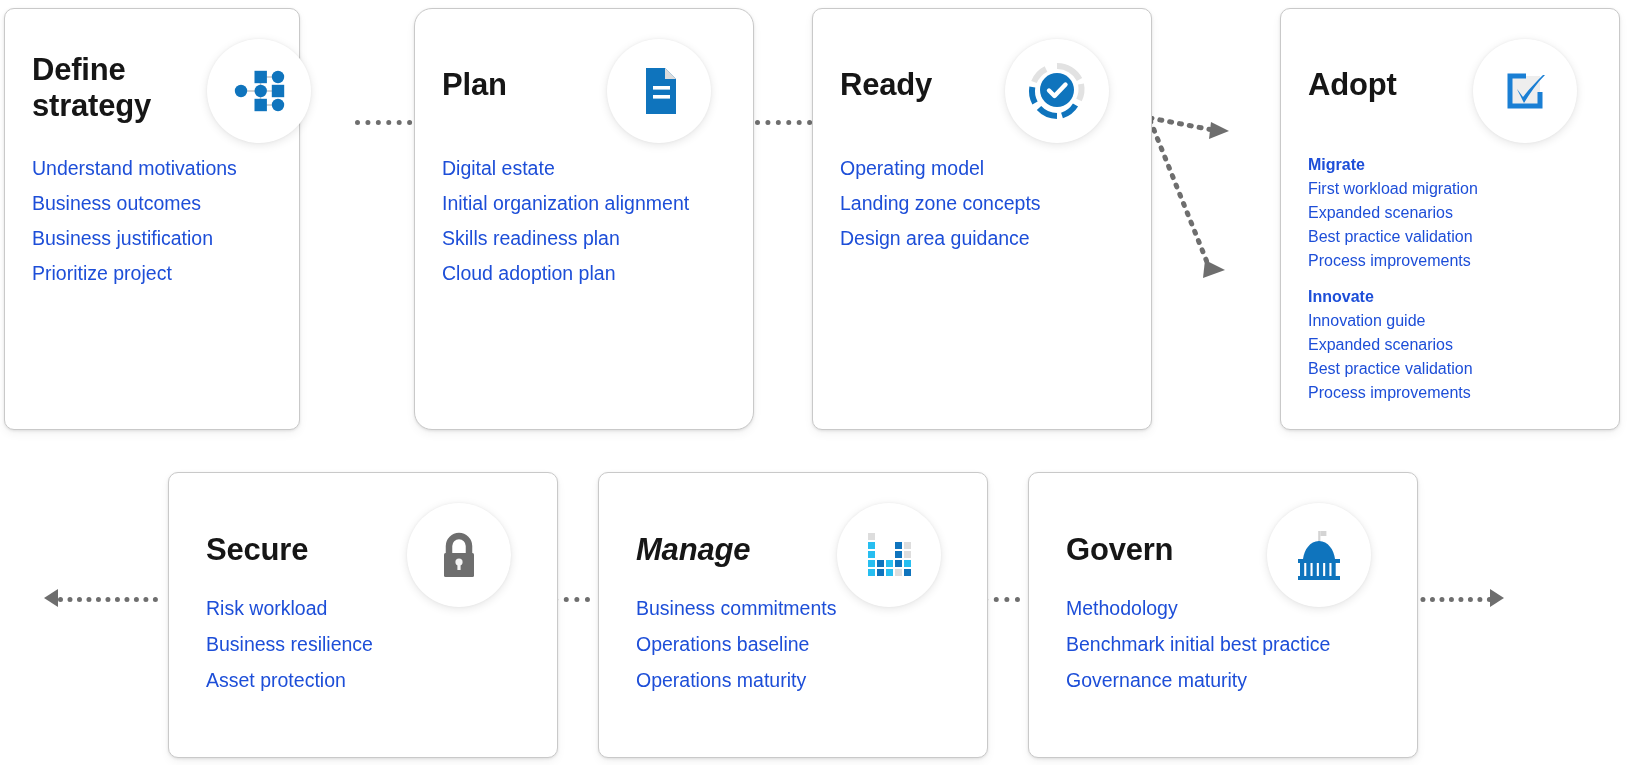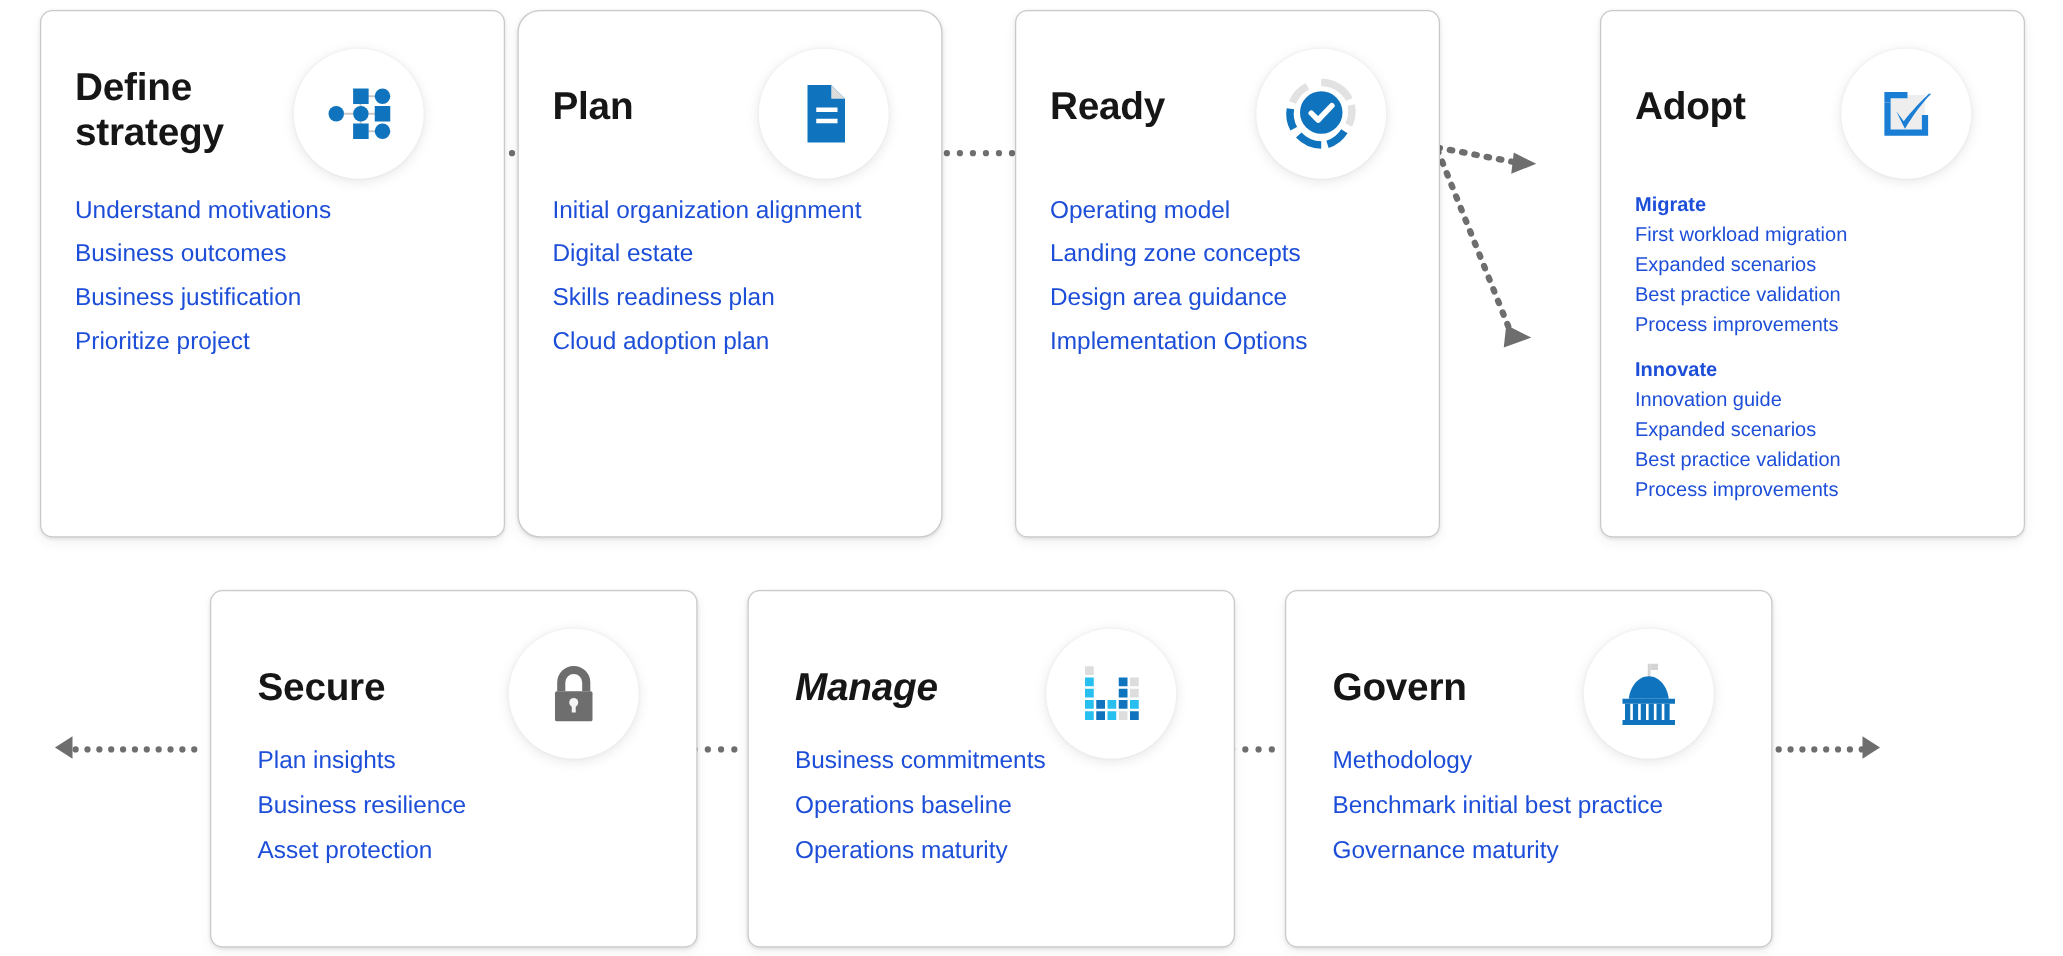--- a/index.html
+++ b/index.html
@@ -139,21 +139,21 @@
 
   <div class="conn">
     <div class="dotline" style="left:962px; top:597px; width:58px;"></div>
   </div>
 
   <div class="conn">
     <div class="dotline" style="left:1392px; top:597px; width:100px;"></div>
     <div class="arrowhead-r" style="left:1490px; top:589px;"></div>
   </div>
 
-  <div class="card" style="left:32px; top:8px; width:372px; height:422px;">
+  <div class="card" style="left:4px; top:8px; width:296px; height:422px;">
     <div class="card-title" style="left:27px; top:43px; width:200px;">Define
 strategy</div>
     <div class="bubble" style="left:202px; top:30px;">
       <svg width="56" height="56" viewBox="0 0 56 56">
         <g stroke="#c8c8c8" stroke-width="1.6">
           <line x1="16" y1="28" x2="26" y2="28"></line>
           <line x1="33" y1="28" x2="41" y2="28"></line>
           <line x1="33" y1="14" x2="41" y2="14"></line>
           <line x1="33" y1="42" x2="41" y2="42"></line>
           <line x1="29.5" y1="17" x2="29.5" y2="25"></line>
@@ -180,22 +180,22 @@
     <div class="card-title" style="left:27px; top:58px;">Plan</div>
     <div class="bubble" style="left:192px; top:30px;">
       <svg width="54" height="58" viewBox="0 0 54 58">
         <path d="M14 6 H33 L44 17 V52 H14 Z" fill="#0f74bd"></path>
         <path d="M33 6 L44 17 H33 Z" fill="#dcdcdc"></path>
         <rect x="21" y="24" width="17" height="3.6" fill="#ffffff"></rect>
         <rect x="21" y="33" width="17" height="3.6" fill="#ffffff"></rect>
       </svg>
     </div>
     <div class="card-list" style="left:27px; top:142px;">
+      <div>Digital estate</div>
       <div>Initial organization alignment</div>
-      <div>Digital estate</div>
       <div>Skills readiness plan</div>
       <div>Cloud adoption plan</div>
     </div>
   </div>
 
   <div class="card" style="left:812px; top:8px; width:340px; height:422px;">
     <div class="card-title" style="left:27px; top:58px;">Ready</div>
     <div class="bubble" style="left:192px; top:30px;">
       <svg width="60" height="60" viewBox="0 0 60 60">
         <g fill="none" stroke-width="6" stroke-linecap="butt">
@@ -207,21 +207,20 @@
           <path d="M7 21 A25 25 0 0 1 19 8" stroke="#e2e2e2"></path>
         </g>
         <circle cx="30" cy="29" r="17" fill="#0f74bd"></circle>
         <path d="M22 29.5 L27.5 35 L38.5 23.5" stroke="#ffffff" stroke-width="4.4" fill="none" stroke-linecap="round" stroke-linejoin="round"></path>
       </svg>
     </div>
     <div class="card-list" style="left:27px; top:142px;">
       <div>Operating model</div>
       <div>Landing zone concepts</div>
       <div>Design area guidance</div>
-      <div>Implementation Options</div>
     </div>
   </div>
 
   <div class="card" style="left:1264px; top:8px; width:340px; height:422px;margin-left:16px;">
     <div class="card-title" style="left:27px; top:58px;">Adopt</div>
     <div class="bubble" style="left:192px; top:30px;">
       <svg width="58" height="58" viewBox="0 0 58 58">
         <rect x="14" y="14" width="30" height="30" fill="#eeeeee"></rect>
         <path d="M14 20 V44 H44 V30" stroke="#1a7fd4" stroke-width="5" fill="none"></path>
         <path d="M14 20 V14 H30" stroke="#1a7fd4" stroke-width="5" fill="none"></path>
@@ -247,21 +246,21 @@
     <div class="card-title" style="left:37px; top:59px;">Secure</div>
     <div class="bubble" style="left:238px; top:30px;">
       <svg width="52" height="56" viewBox="0 0 52 56">
         <path d="M16 26 V19 a10 10 0 0 1 20 0 V26" stroke="#6e6e6e" stroke-width="6.5" fill="none"></path>
         <rect x="11" y="26" width="30" height="24" rx="1.5" fill="#6e6e6e"></rect>
         <circle cx="26" cy="35" r="3.6" fill="#f4f4f4"></circle>
         <rect x="24.4" y="35" width="3.2" height="8" fill="#f4f4f4"></rect>
       </svg>
     </div>
     <div class="card-list" style="left:37px; top:117px; line-height:36px;">
-      <div>Plan insights</div>
+      <div>Risk workload</div>
       <div>Business resilience</div>
       <div>Asset protection</div>
     </div>
   </div>
 
   <div class="card" style="left:598px; top:472px; width:390px; height:286px;">
     <div class="card-title" style="left:37px; top:59px;font-style:italic;">Manage</div>
     <div class="bubble" style="left:238px; top:30px;">
       <svg width="58" height="56" viewBox="0 0 58 56">
         <g>

